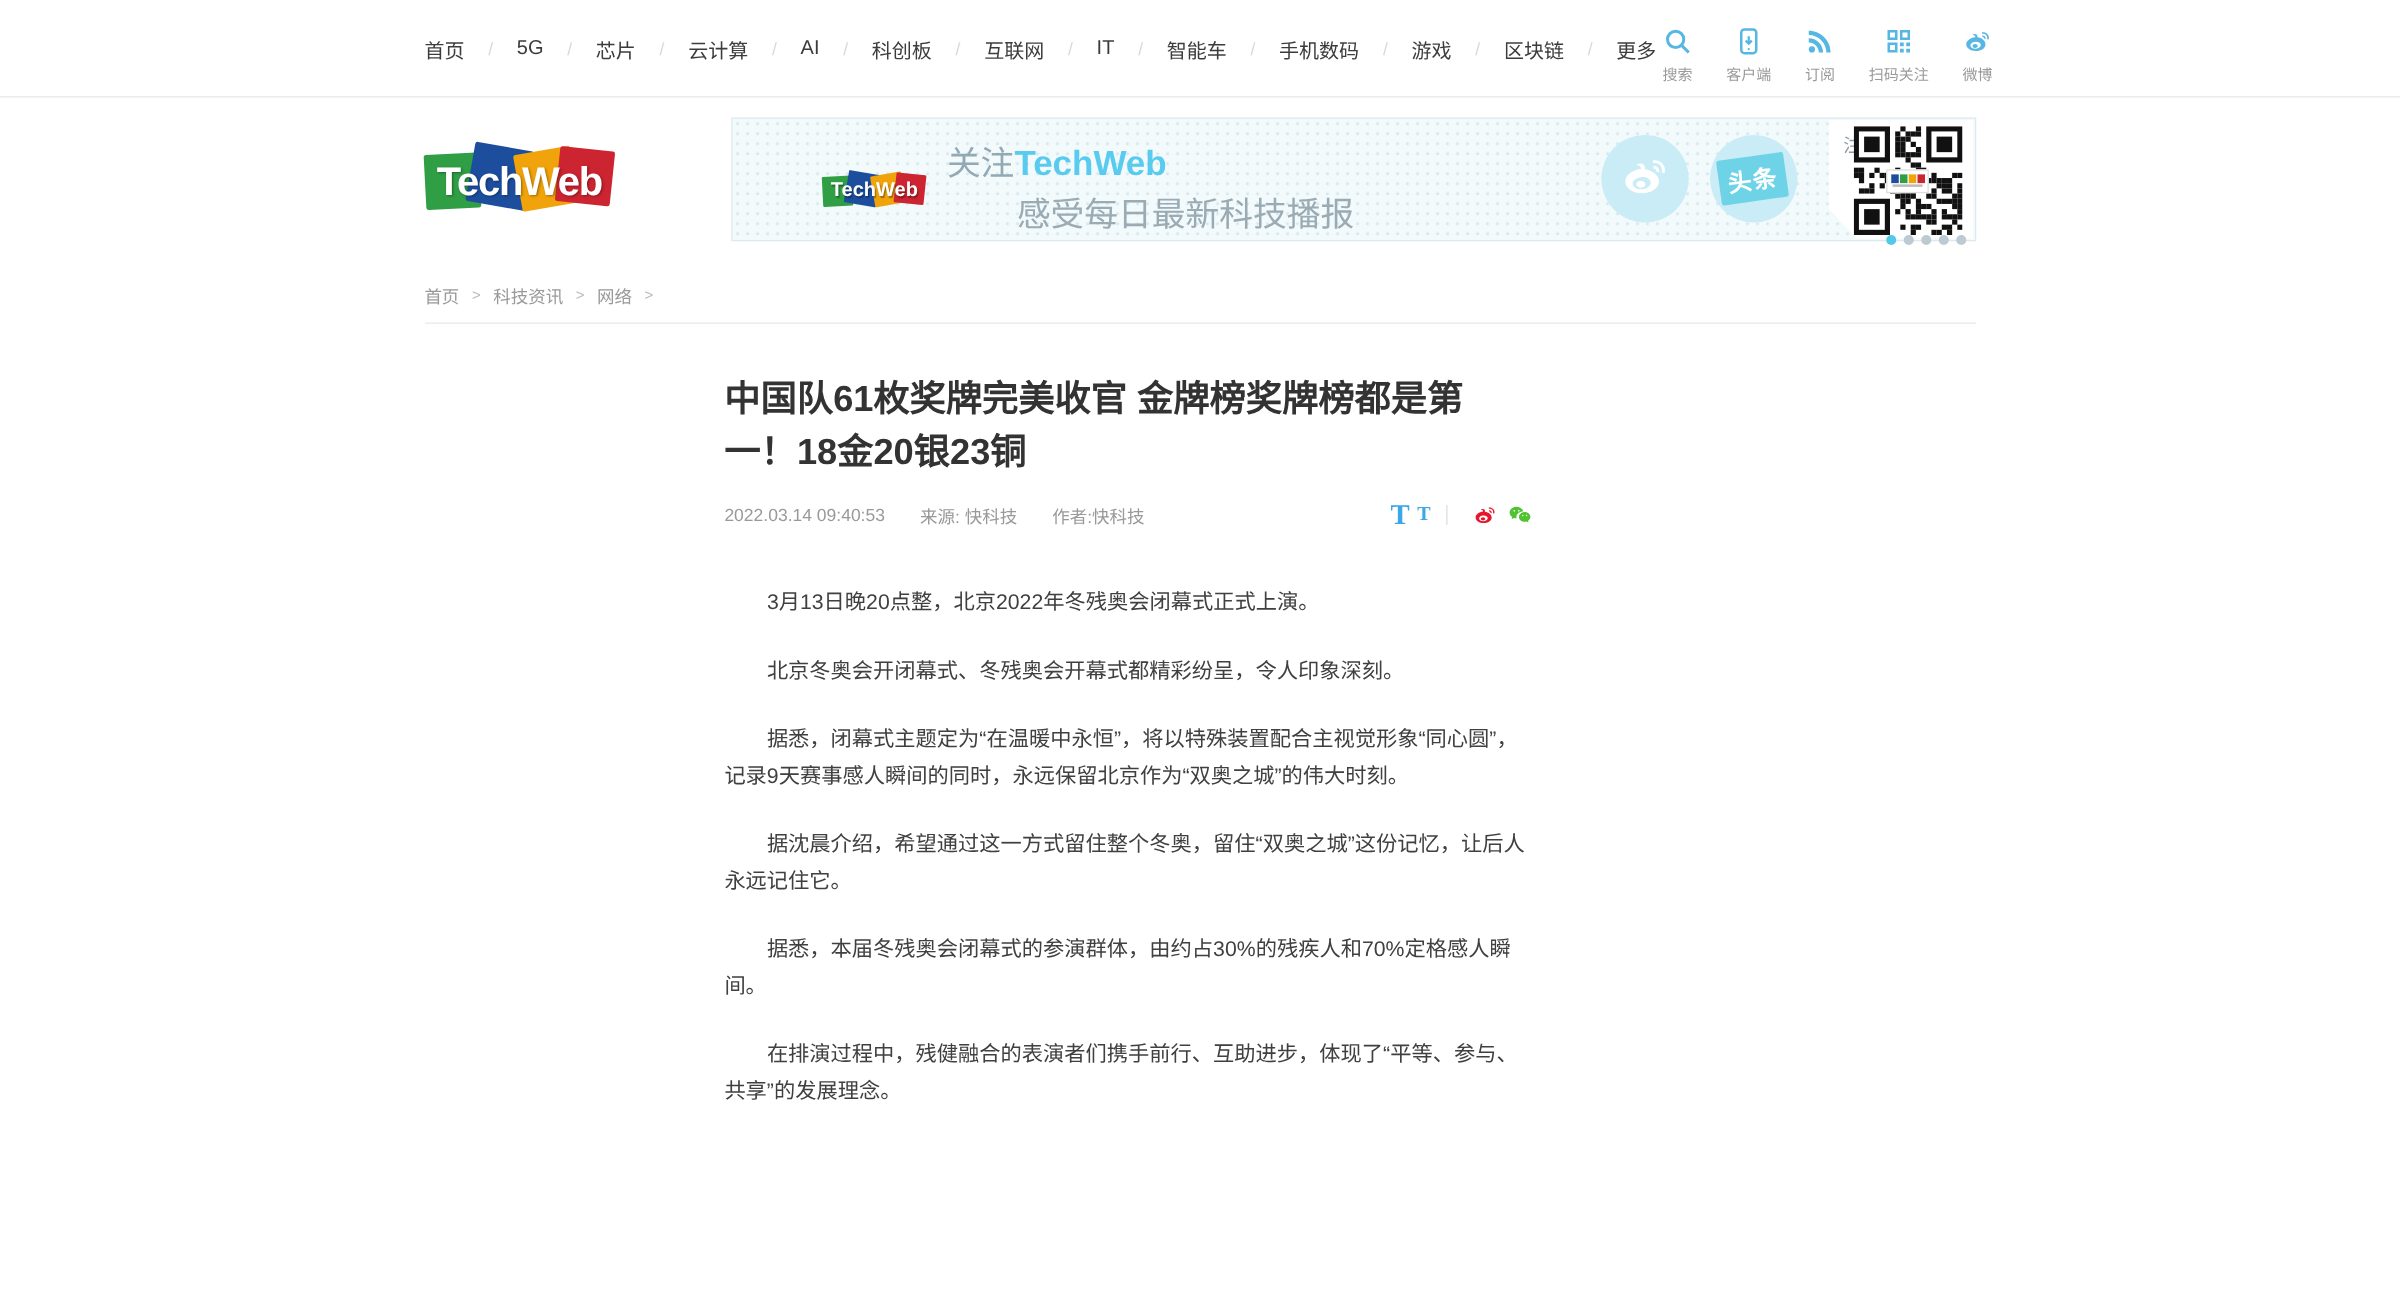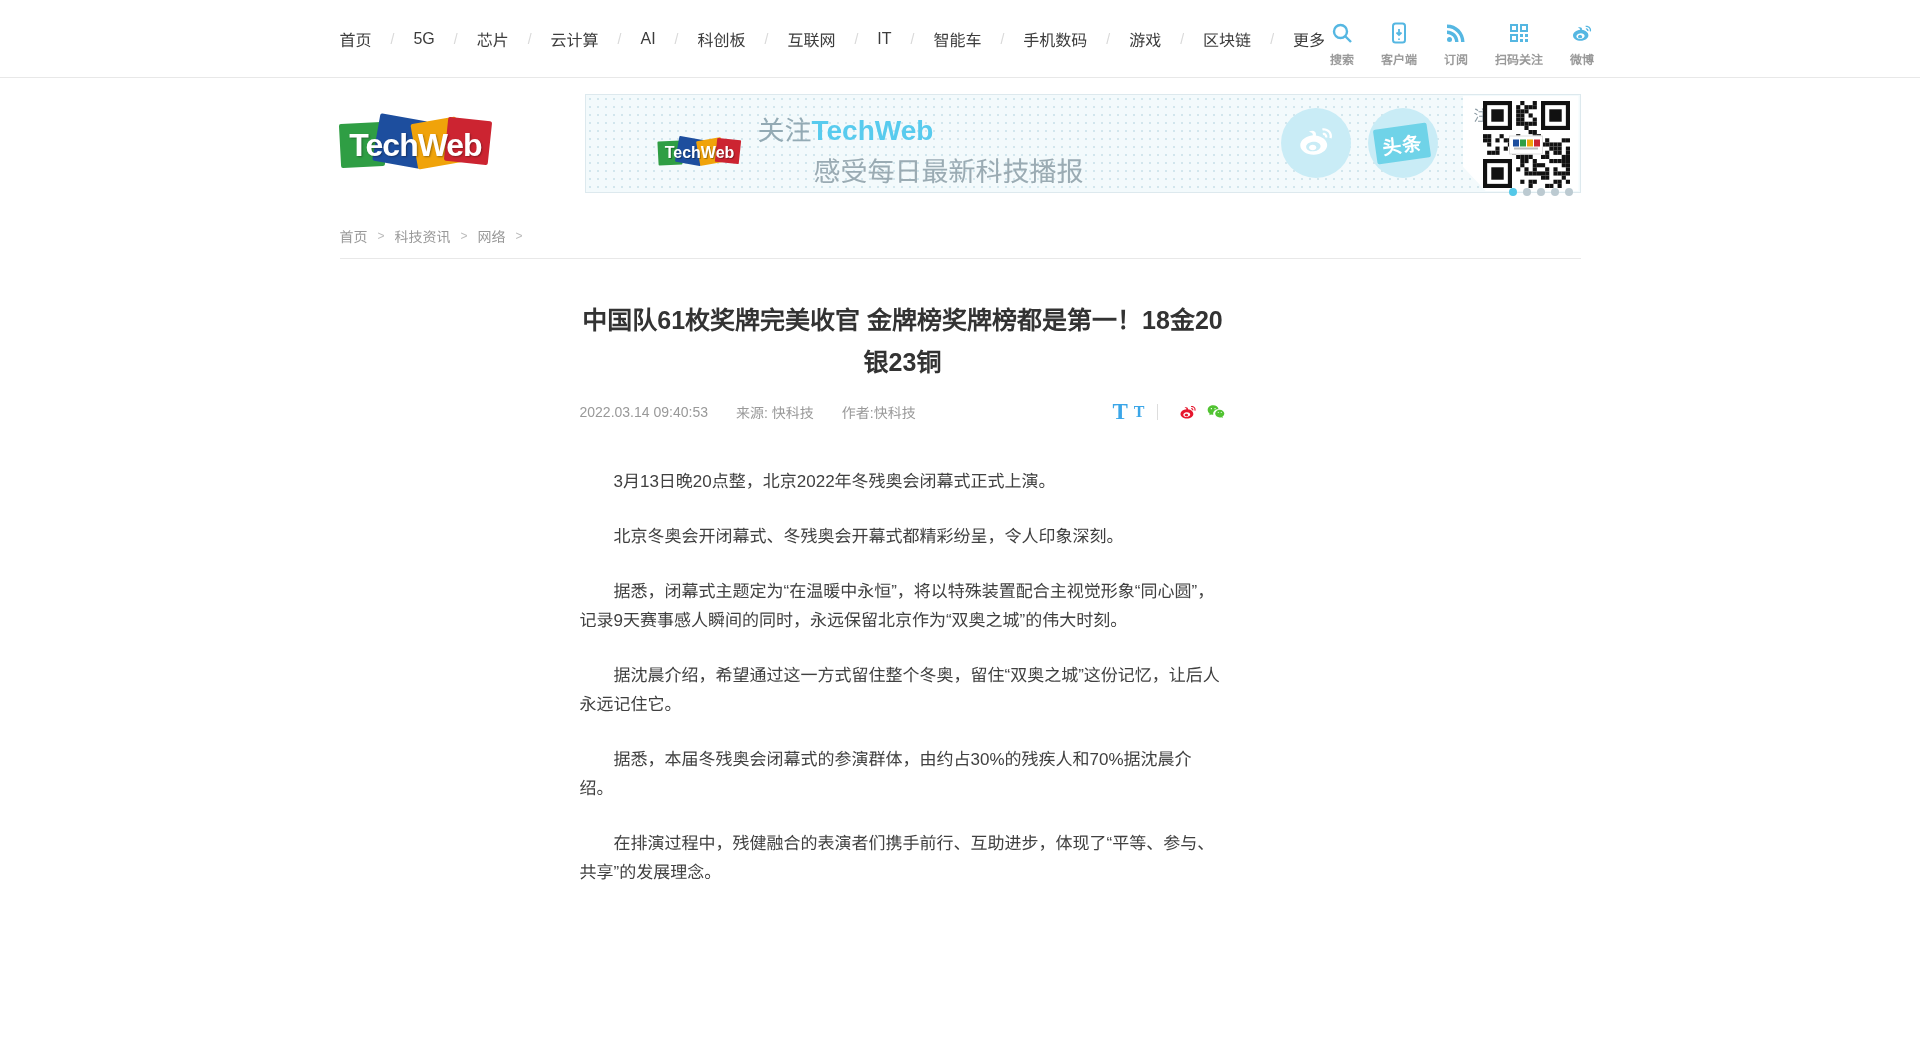--- a/index.html
+++ b/index.html
@@ -7,21 +7,21 @@
     font-family:"Liberation Sans","DejaVu Sans",sans-serif; }
 
   
   .topbar { height:78px; background:#fff; border-bottom:1px solid #e8e8e8; }
   .topbar-inner { width:1241px; margin:0 auto; height:100%; display:flex;
     justify-content:space-between; align-items:center; }
   .main-nav { display:flex; align-items:center; }
   .nav-item { font-size:16px; color:#3c3c3c; text-decoration:none; cursor:pointer; white-space:nowrap; }
   .nav-sep { color:#d9d9d9; font-size:14px; margin:0 19px; }
   .tools { display:flex; align-items:flex-start; gap:22px; padding-top:10px; }
-  .tool { display:flex; flex-direction:column; align-items:center; cursor:pointer; min-width:34px;font-weight:bold; }
+  .tool { display:flex; flex-direction:column; align-items:center; cursor:pointer; min-width:34px; }
   .tool-icon { width:26px; height:26px; color:#55b7e2; display:flex; align-items:center; justify-content:center; }
   .tool-icon svg { width:24px; height:24px; }
   .tool-label { font-size:12px; color:#9a9a9a; margin-top:4px; white-space:nowrap; }
 
   
   .page { width:1241px; margin:0 auto; position:relative; }
 
   
   .masthead { position:relative; height:130px; }
   .logo { position:absolute; left:0; top:38px; width:150px; height:56px; cursor:pointer; }
@@ -74,21 +74,21 @@
   .dot.active { background:#54c8e8; }
 
   
   .breadcrumb { padding-top:18px; padding-bottom:12px; border-bottom:1px solid #e8e8e8;
     font-size:14px; color:#999; display:flex; align-items:center; }
   .crumb { color:#999; text-decoration:none; cursor:pointer; }
   .crumb-sep { color:#bbb; margin:0 10px; font-size:12px; }
 
   
   .article { margin-left:240px; width:646px; padding-top:40px; }
-  .article-title { font-size:25px; font-weight:bold; color:#333; line-height:42px;text-align:center; }
+  .article-title { font-size:29px; font-weight:bold; color:#333; line-height:42px; }
   .article-meta { margin-top:16px; display:flex; align-items:center; font-size:14px; color:#999; }
   .meta-item { margin-right:28px; white-space:nowrap; }
   .meta-right { margin-left:auto; display:flex; align-items:center; }
   .font-btn { color:#3ba6e8; font-family:"Liberation Serif","DejaVu Serif",serif; cursor:pointer; }
   .font-btn.big { font-size:23px; font-weight:bold; }
   .font-btn.small { font-size:16px; font-weight:bold; margin-left:6px; }
   .meta-divider { width:1px; height:16px; background:#ddd; margin:0 12px; }
   .share-icon { width:20px; height:20px; margin-left:8px; cursor:pointer; }
   .share-icon svg { width:20px; height:20px; }
   .share-weibo { color:#e6162d; }
@@ -411,17 +411,17 @@
           </svg>
         </span>
       </span>
     </div>
 
     <div class="article-body" id="article-body">
         <p>3月13日晚20点整，北京2022年冬残奥会闭幕式正式上演。</p>
         <p>北京冬奥会开闭幕式、冬残奥会开幕式都精彩纷呈，令人印象深刻。</p>
         <p>据悉，闭幕式主题定为“在温暖中永恒”，将以特殊装置配合主视觉形象“同心圆”，记录9天赛事感人瞬间的同时，永远保留北京作为“双奥之城”的伟大时刻。</p>
         <p>据沈晨介绍，希望通过这一方式留住整个冬奥，留住“双奥之城”这份记忆，让后人永远记住它。</p>
-        <p>据悉，本届冬残奥会闭幕式的参演群体，由约占30%的残疾人和70%据沈晨介绍。</p>
+        <p>据悉，本届冬残奥会闭幕式的参演群体，由约占30%的残疾人和70%定格感人瞬间。</p>
         <p>在排演过程中，残健融合的表演者们携手前行、互助进步，体现了“平等、参与、共享”的发展理念。</p>
       </div>
   </article>
 </div>
 
 </body></html>

